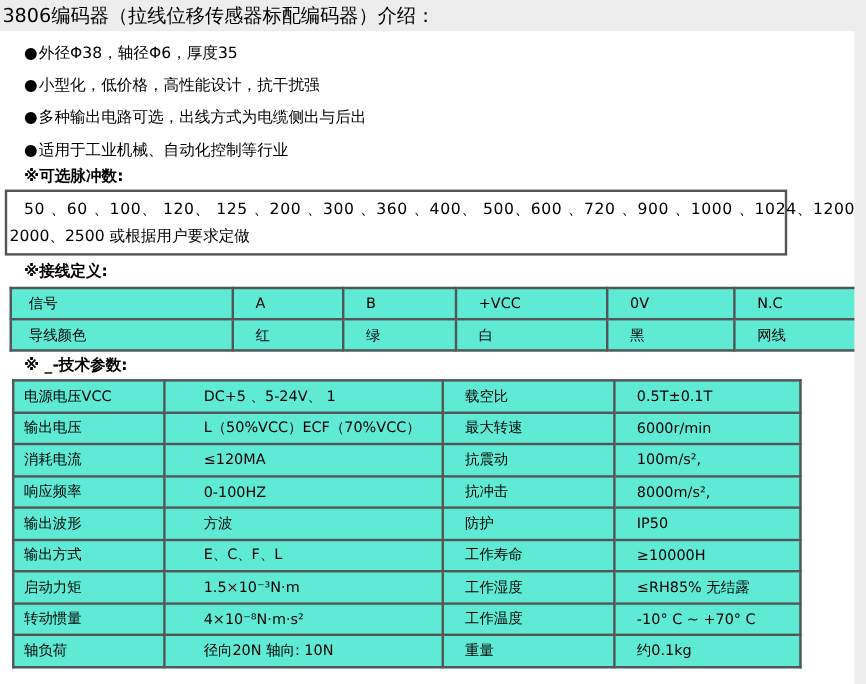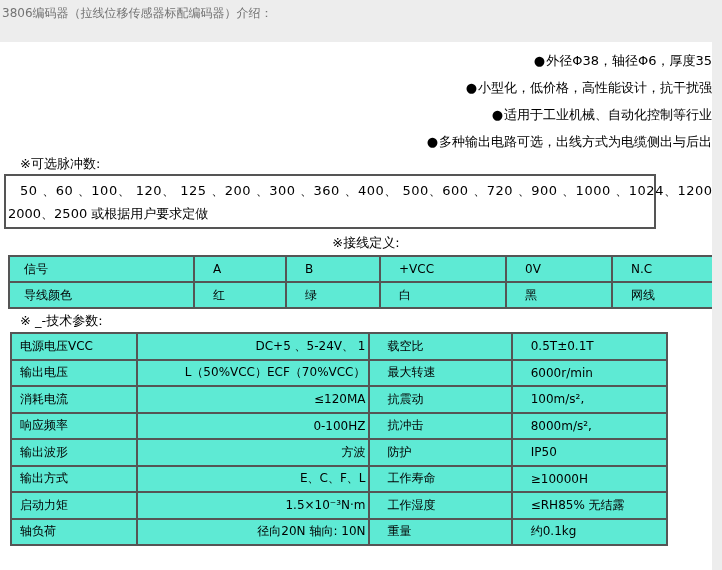--- a/index.html
+++ b/index.html
@@ -5,49 +5,48 @@
   * { box-sizing: border-box; }
   html, body { margin: 0; padding: 0; }
   body {
     width: 722px; height: 570px;
     background: #ededed;
     font-family: "DejaVu Sans", sans-serif;
     color: #000;
     overflow: hidden;
   }
   .page-title {
-    font-size: 12px;
-    color: #737373;
+    font-size: 16px;
+    color: #000000;
     padding: 4px 0 4px 2px;
-    height: 42px;
+    height: 26px;
     line-height: 18px;
     background: #ededed;
   }
   .panel {
     background: #ffffff;
     width: 712px;
     height: 544px;
     overflow: hidden;
   }
   .features {
     list-style: none;
     margin: 0;
     padding: 5px 0 0 20px;
-    text-align: right;
   }
   .features li {
     height: 27px;
     line-height: 27px;
     font-size: 13px;
     white-space: nowrap;
   }
   .bullet { margin-right: 1px; }
   .sec-heading {
     font-size: 13px;
-    font-weight: normal;
+    font-weight: bold;
     margin: 0 0 0 20px;
     height: 17px;
     line-height: 17px;
     white-space: nowrap;
   }
   .pulse-box {
     border: 2px solid #555;
     width: 652px;
     margin: 2px 0 0 4px;
     font-size: 13px;
@@ -57,21 +56,21 @@
   .pulse-line1 {
     line-height: 25px;
     padding-left: 12px;
     white-space: nowrap;
     letter-spacing: 0.5px;
   }
   .pulse-line2 {
     line-height: 22px;
     white-space: nowrap;
   }
-  .h-wiring { margin-top: 5px; text-align: center; }
+  .h-wiring { margin-top: 5px; }
   .h-params { margin-top: 3px; }
   table {
     border-collapse: collapse;
     background: #5eead4;
     table-layout: fixed;
   }
   td {
     border: 2px solid #555;
     font-size: 12px;
     padding: 0 2px 0 18px;
@@ -82,36 +81,36 @@
   .wiring-table td { height: 26px; }
   .wiring-table .c0 { width: 185px; padding-left: 14px; }
   .wiring-table .c1 { width: 92px; }
   .wiring-table .c2 { width: 94px; }
   .wiring-table .c3 { width: 126px; }
   .wiring-table .c4 { width: 106px; }
   .wiring-table .c5 { width: 115px; }
   .params-table { margin: 3px 0 0 10px; width: 658px; }
   .params-table td { height: 26.5px; }
   .params-table .p0 { width: 115px; padding-left: 8px; }
-  .params-table .p1 { width: 212px; padding-left: 32px; text-align: right; }
+  .params-table .p1 { width: 212px; padding-left: 32px; }
   .params-table .p2 { width: 131px; }
   .params-table .p3 { width: 142px; }
 </style>
 </head>
 <body>
 
 <div class="page-title">3806编码器（拉线位移传感器标配编码器）介绍：</div>
 
 <div class="panel">
 
   <ul class="features">
     <li><span class="bullet">●</span><span>外径Φ38，轴径Φ6，厚度35</span></li>
     <li><span class="bullet">●</span><span>小型化，低价格，高性能设计，抗干扰强</span></li>
+    <li><span class="bullet">●</span><span>多种输出电路可选，出线方式为电缆侧出与后出</span></li>
     <li><span class="bullet">●</span><span>适用于工业机械、自动化控制等行业</span></li>
-    <li><span class="bullet">●</span><span>多种输出电路可选，出线方式为电缆侧出与后出</span></li>
   </ul>
 
   <div class="sec-heading">※可选脉冲数:</div>
 
   <div class="pulse-box">
     <div class="pulse-line1">50 、60 、100、 120、 125  、200 、300 、360 、400、 500、600 、720 、900 、1000 、1024、1200、1800、</div>
     <div class="pulse-line2">2000、2500 或根据用户要求定做</div>
   </div>
 
   <div class="sec-heading h-wiring">※接线定义:</div>
@@ -177,20 +176,26 @@
         <td class="p2">工作寿命</td>
         <td class="p3">≥10000H</td>
       </tr>
       <tr>
         <td class="p0">启动力矩</td>
         <td class="p1">1.5×10⁻³N·m</td>
         <td class="p2">工作湿度</td>
         <td class="p3">≤RH85%  无结露</td>
       </tr>
       <tr>
+        <td class="p0">转动惯量</td>
+        <td class="p1">4×10⁻⁸N·m·s²</td>
+        <td class="p2">工作温度</td>
+        <td class="p3">-10° C ~ +70° C</td>
+      </tr>
+      <tr>
         <td class="p0">轴负荷</td>
         <td class="p1">径向20N 轴向: 10N</td>
         <td class="p2">重量</td>
         <td class="p3">约0.1kg</td>
       </tr>
     </tbody>
   </table>
 
 </div>
 

